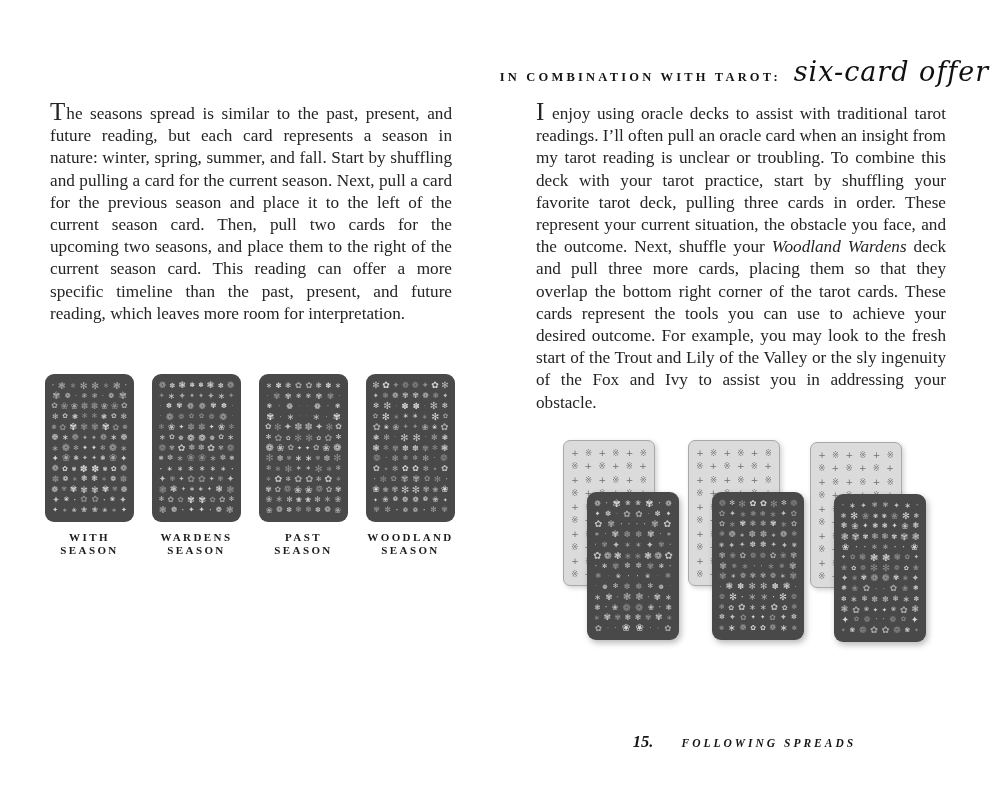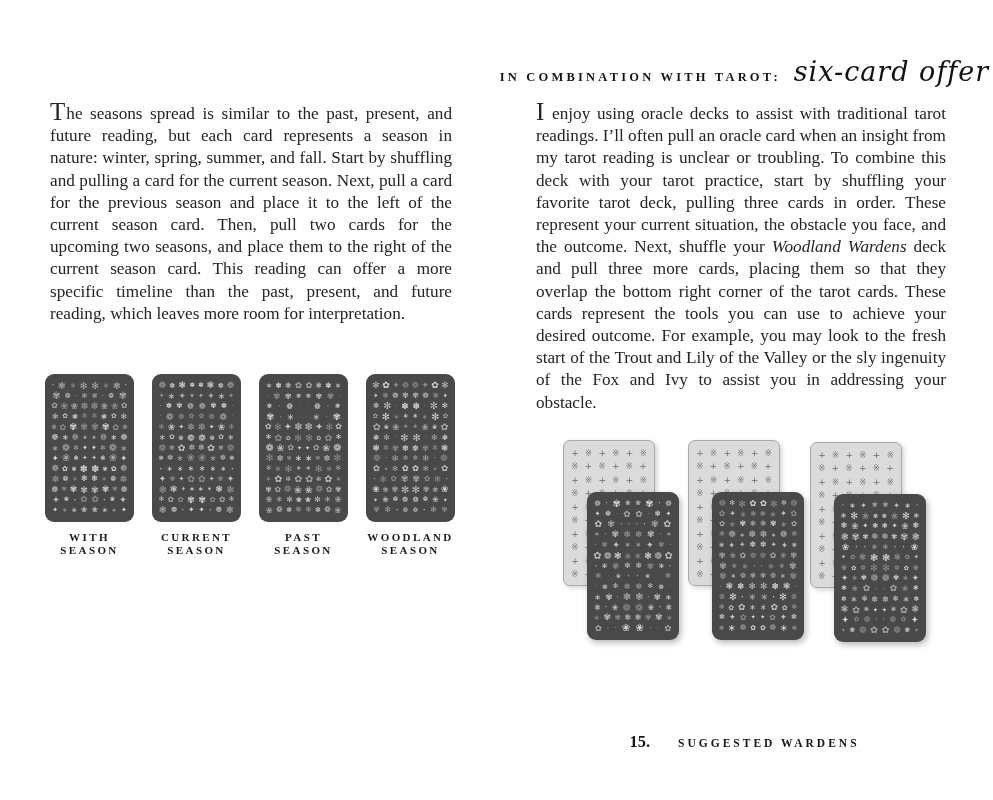--- a/index.html
+++ b/index.html
@@ -42,21 +42,21 @@
               border:1px solid #a9a9a9;border-radius:7px;box-sizing:border-box;padding:5px 4px;
               box-shadow:2px 2px 5px rgba(0,0,0,0.18);overflow:hidden;
               font-family:"DejaVu Sans",sans-serif;}
   .trow{display:flex;justify-content:space-around;align-items:center;height:13.5px;}
   .tp{font-size:9px;color:#6f6f6f;} .tm{font-size:8.5px;color:#7c7c7c;}
   .oracle-overlap{position:absolute;left:24px;top:52px;width:92px;height:148px;z-index:2;
                   box-shadow:2px 3px 6px rgba(0,0,0,0.28);}
 
   
   .footer{position:absolute;top:732px;display:flex;justify-content:center;align-items:baseline;gap:28px;}
-  .footer-left{left:0;width:496px;} .footer-right{left:496px;width:497px;}
+  .footer-left{left:0;width:496px;} .footer-right{left:496px;width:497px;font-style:italic;}
   .page-num{font-size:16.5px;font-weight:700;color:#161616;}
   .running-title{font-size:11.5px;font-weight:700;letter-spacing:3px;color:#161616;white-space:nowrap;}
 </style>
 </head>
 <body>
 
 <div class="canvas">
 
 
   <div class="body-text body-left">
@@ -335,21 +335,21 @@
               <span style="font-size:8.2px;color:#d4d4d4">·</span>
               <span style="font-size:7.4px;color:#d4d4d4">✦</span>
               <span style="font-size:7.4px;color:#d4d4d4">✦</span>
               <span style="font-size:8.2px;color:#d4d4d4">·</span>
               <span style="font-size:7.4px;color:#d4d4d4">❁</span>
               <span style="font-size:9.4px;color:#a6a6a6">❃</span>
             </div>
           </div>
       </div>
       <div class="card-label">
-        <span>CURRENT</span><br>
+        <span>WARDENS</span><br>
         <span>SEASON</span>
       </div>
     </div>
     <div class="card-wrapper">
       <div class="oracle-card">
         <div class="damask">
             <div class="drow">
               <span style="font-size:7.7px;color:#bfbfbf">∗</span>
               <span style="font-size:7.3px;color:#d4d4d4">✽</span>
               <span style="font-size:7.6px;color:#bfbfbf">❃</span>
@@ -1292,16 +1292,16 @@
               <span style="font-size:6.8px;color:#d4d4d4">❀</span>
               <span style="font-size:6.0px;color:#8d8d8d">✦</span>
             </div>
           </div>
       </div>
     </div>
   </div>
 
   <div class="footer footer-right">
     <span class="page-num">15.</span>
-    <span class="running-title">SUGGESTED WARDENS</span>
+    <span class="running-title">FOLLOWING SPREADS</span>
   </div>
 
 </div>
 
 </body></html>

